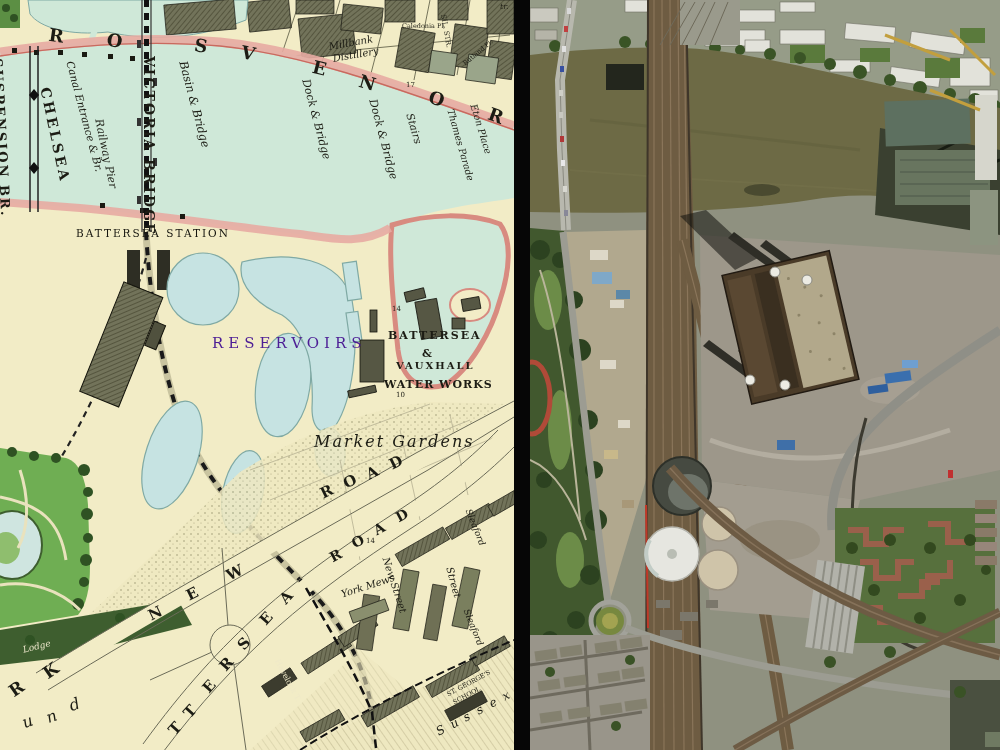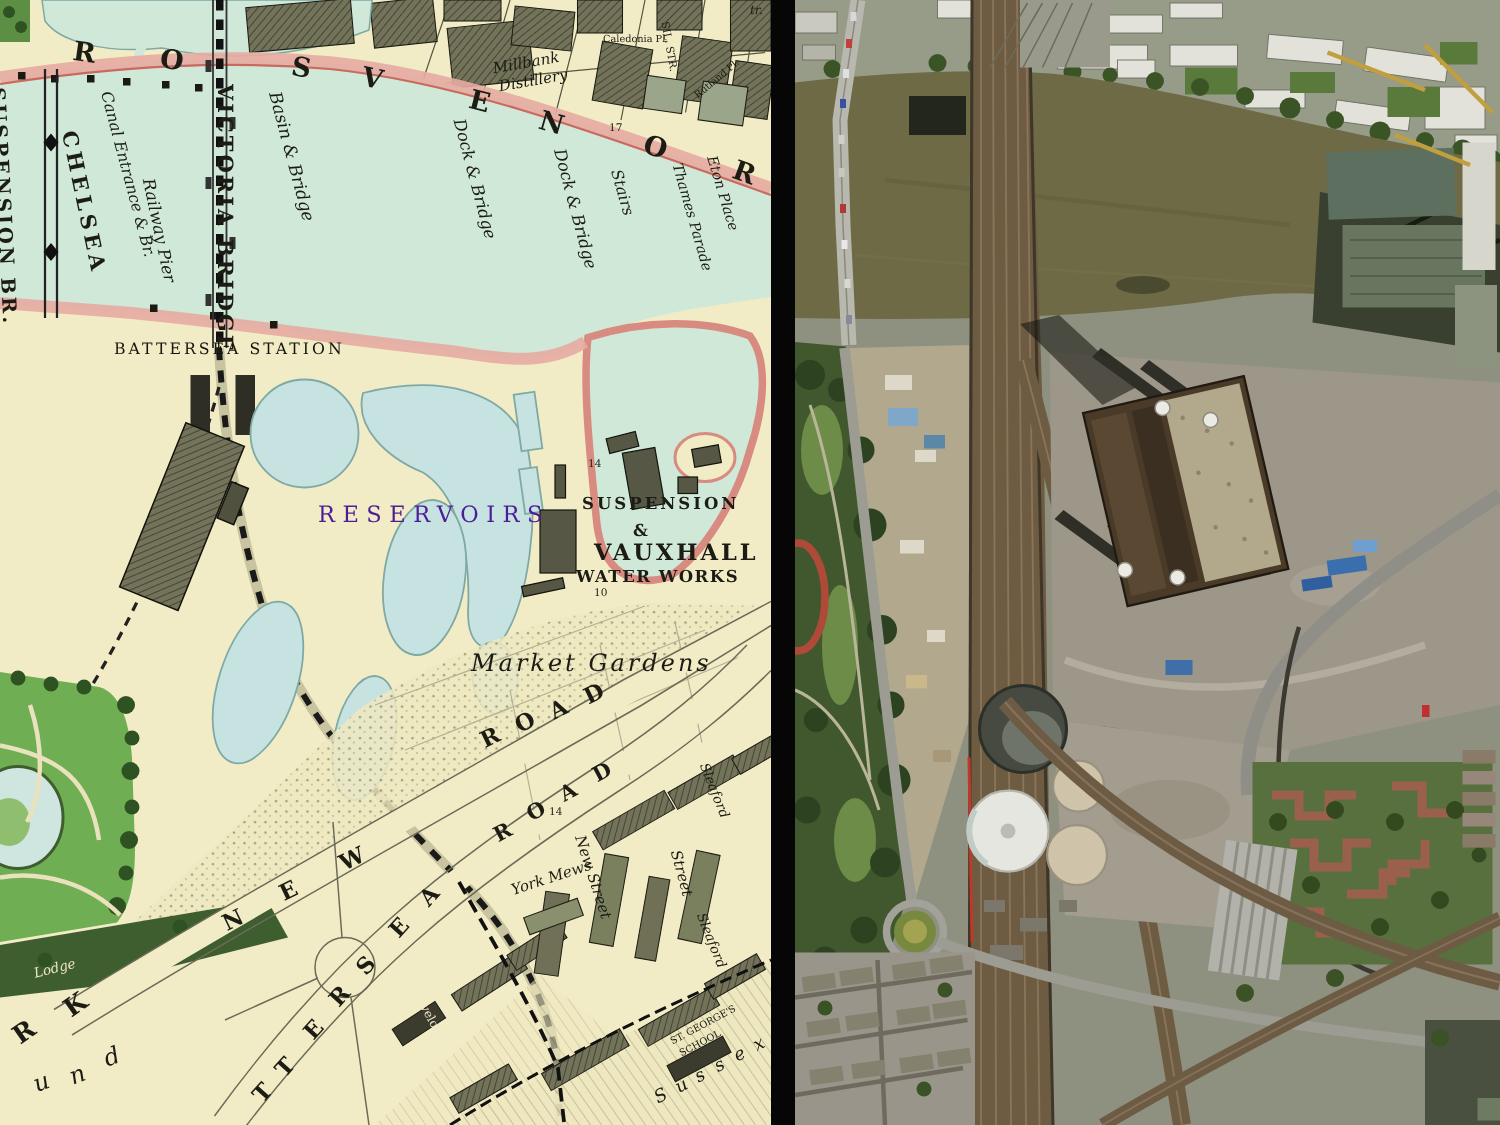--- a/index.html
+++ b/index.html
@@ -254,23 +254,23 @@
     <span class="lb it" style="left:455px;top:108px;font-size:9.5px;transform:rotate(74deg)">Thames Parade</span>
     <span class="lb it" style="left:478px;top:103px;font-size:9.5px;transform:rotate(73deg)">Eton Place</span>
     <span class="lb it" style="left:500px;top:3px;font-size:8px">tr.</span>
     <span class="lb" style="left:446px;top:14px;font-size:7px;transform:rotate(80deg)">SIL. STR.</span>
     <span class="lb" style="left:402px;top:23px;font-size:6.5px">Caledonia Pl.</span>
     <span class="lb" style="left:462px;top:62px;font-size:6.5px;transform:rotate(-40deg)">Rutland Pl.</span>
 
     <span class="lb" style="left:76px;top:228px;font-size:10.5px;letter-spacing:2px;color:#15150e">BATTERSEA STATION</span>
     <span class="lb" style="left:212px;top:336px;font-size:15px;letter-spacing:5px;color:#4c1d95">RESERVOIRS</span>
 
-    <span class="lb cap" style="left:388px;top:330px;font-size:11px;letter-spacing:2px">SUSPENSION</span>
+    <span class="lb cap" style="left:388px;top:330px;font-size:11px;letter-spacing:2px">BATTERSEA</span>
     <span class="lb cap" style="left:422px;top:348px;font-size:11px">&amp;</span>
-    <span class="lb cap" style="left:396px;top:361px;font-size:15px;letter-spacing:2px">VAUXHALL</span>
+    <span class="lb cap" style="left:396px;top:361px;font-size:10px;letter-spacing:2px">VAUXHALL</span>
     <span class="lb cap" style="left:384px;top:379px;font-size:11px;letter-spacing:1px">WATER WORKS</span>
 
     <span class="lb it" style="left:314px;top:434px;font-size:16px;letter-spacing:2px">Market Gardens</span>
 
     <span class="lb ltr" style="left:146px;top:610px;font-size:15px;transform:rotate(-26deg)">N</span>
     <span class="lb ltr" style="left:184px;top:590px;font-size:15px;transform:rotate(-26deg)">E</span>
     <span class="lb ltr" style="left:224px;top:570px;font-size:15px;transform:rotate(-26deg)">W</span>
     <span class="lb ltr" style="left:318px;top:488px;font-size:15px;transform:rotate(-26deg)">R</span>
     <span class="lb ltr" style="left:341px;top:478px;font-size:15px;transform:rotate(-26deg)">O</span>
     <span class="lb ltr" style="left:364px;top:469px;font-size:15px;transform:rotate(-26deg)">A</span>

